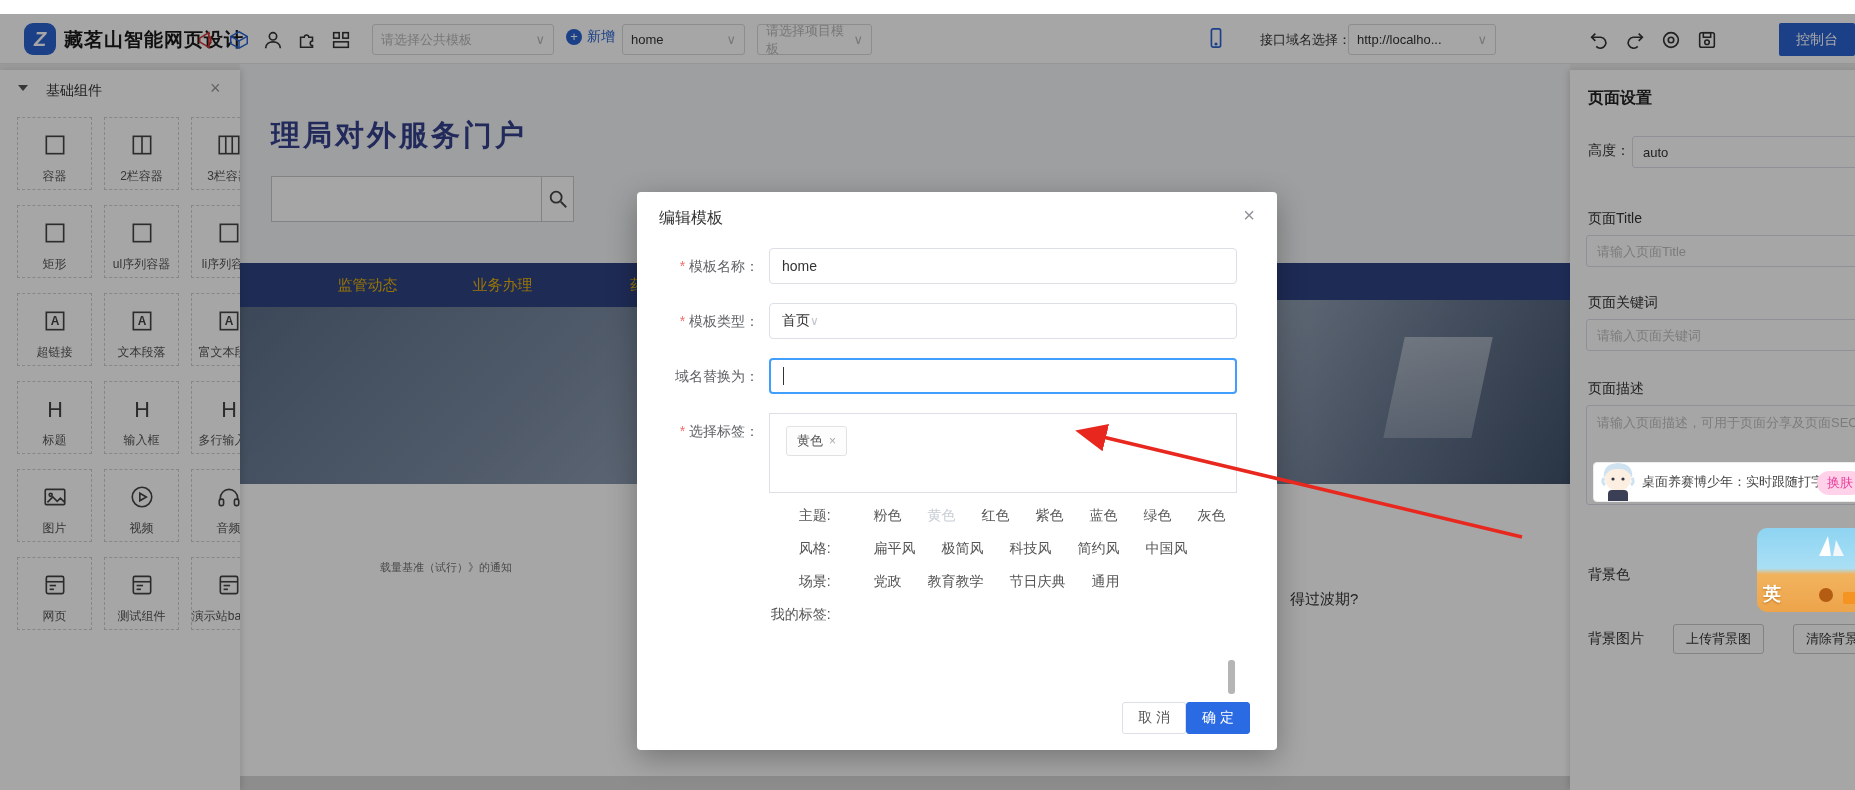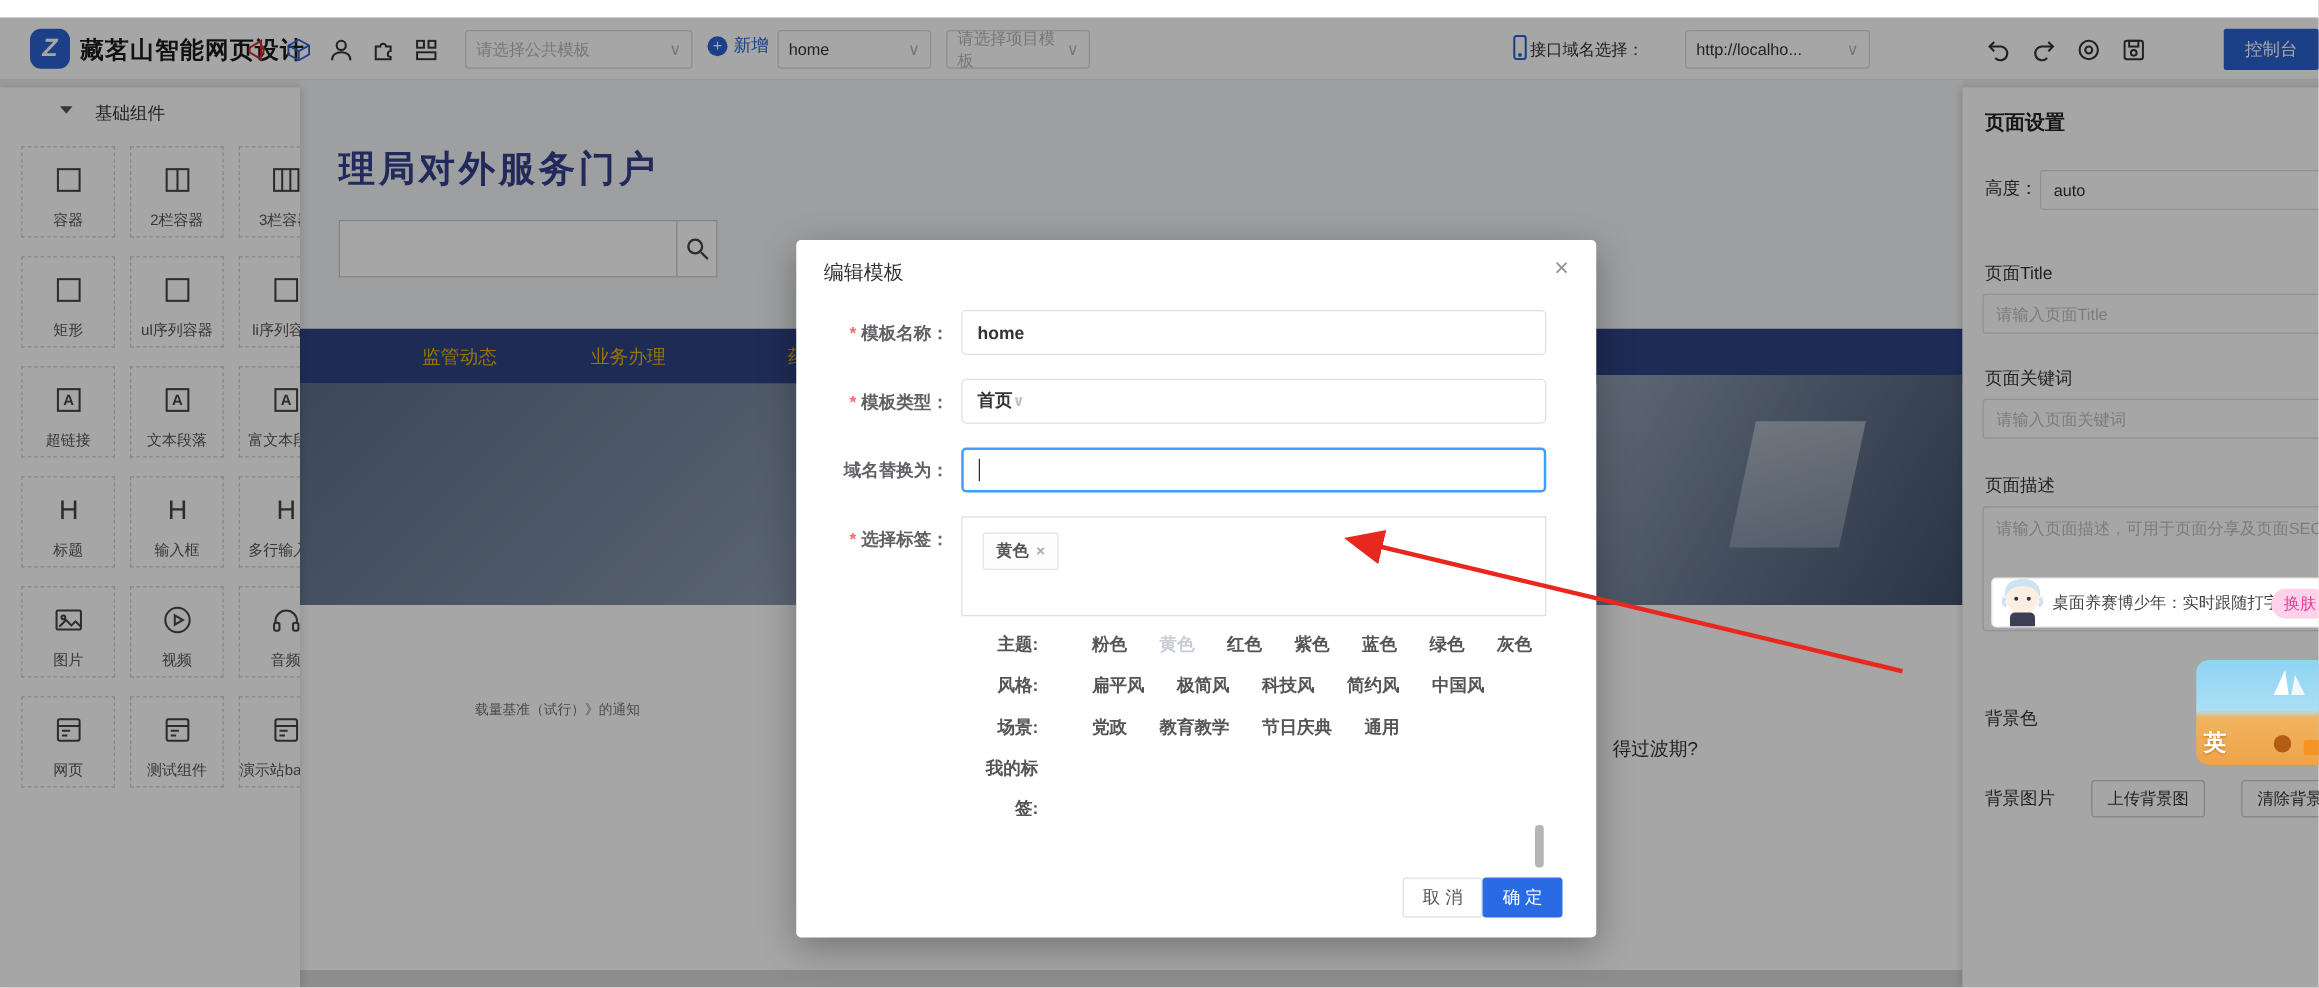--- a/index.html
+++ b/index.html
@@ -25,21 +25,21 @@
   .add-btn { position:absolute; top:14px; display:flex; align-items:center; gap:5px; color:#2a63d2;
     font-size:14px; cursor:pointer; }
   .plus-circle { width:16px; height:16px; background:#2a63d2; border-radius:50%; color:#fff;
     font-size:13px; line-height:15px; text-align:center; }
   .tb-label { position:absolute; top:17px; font-size:13px; color:#333; }
   .console-btn { position:absolute; top:9px; left:1779px; width:76px; height:33px; background:#2a63d2;
     color:#fff; font-size:14px; border:none; border-radius:2px; }
 
   
   .left-panel { position:absolute; left:0; top:70px; width:240px; height:720px; background:#fff;
-    box-shadow:2px 0 6px rgba(0,0,0,.12); overflow:hidden; z-index:6;padding-left:30px; }
+    box-shadow:2px 0 6px rgba(0,0,0,.12); overflow:hidden; z-index:6; }
   .lp-head { position:relative; height:40px; }
   .lp-caret { position:absolute; left:18px; top:15px; width:0; height:0;
     border-left:5px solid transparent; border-right:5px solid transparent; border-top:6px solid #555; }
   .lp-title { position:absolute; left:46px; top:12px; font-size:14px; color:#333; }
   .lp-close { position:absolute; left:210px; top:8px; font-size:18px; color:#999; cursor:pointer; }
   .lp-grid { position:absolute; left:17px; top:47px; width:280px; display:grid;
     grid-template-columns:75px 75px 75px; grid-auto-rows:73px; column-gap:12px; row-gap:15px; }
   .comp-cell { border:1px dashed #cfcfcf; background:#fff; display:flex; flex-direction:column;
     align-items:center; justify-content:flex-end; padding-bottom:6px; cursor:grab; }
   .comp-cell svg { margin-bottom:8px; }
@@ -84,21 +84,21 @@
 
   
   .mask { position:absolute; inset:0; background:rgba(0,0,0,.35); z-index:40; }
 
   
   .dialog { position:absolute; left:637px; top:192px; width:640px; height:558px; background:#fff;
     border-radius:4px; box-shadow:0 8px 30px rgba(0,0,0,.3); z-index:50; }
   .dlg-header { position:relative; height:48px; }
   .dlg-title { position:absolute; left:22px; top:16px; font-size:16px; color:#333; }
   .dlg-close { position:absolute; right:22px; top:12px; font-size:20px; color:#909399; cursor:pointer; }
-  .dlg-body { padding:8px 40px 0 20px;font-weight:bold; }
+  .dlg-body { padding:8px 40px 0 20px; }
   .frow { display:flex; align-items:flex-start; margin-bottom:19px; }
   .flabel { width:102px; text-align:right; margin-right:10px; font-size:14px; color:#606266; line-height:36px; white-space:nowrap; }
   .req::before { content:"* "; color:#f56c6c; }
   .fctrl { flex:1; }
   .el-input { width:100%; height:36px; border:1px solid #dcdfe6; border-radius:4px; background:#fff;
     font-size:14px; color:#333; padding:0 12px; display:flex; align-items:center; }
   .el-input.focused { border:2px solid #409eff; }
   .caret-bar { width:1px; height:18px; background:#333; }
   .el-select { justify-content:flex-start; }
   .chev-icon { color:#c0c4cc; font-size:12px; }
@@ -211,21 +211,21 @@
     </div>
     <div class="tb-select" style="left:757px; width:115px">
       <span class="ph">请选择项目模板</span>
       <span class="chev">∨</span>
     </div>
 
     <svg class="tb-icon" style="left:1205px; top:13px" viewBox="0 0 24 24" fill="none" stroke="#2a63d2" stroke-width="1.8">
       <rect x="7" y="2" width="10" height="20" rx="2"></rect>
         <circle cx="12" cy="18.5" r="0.8" fill="#2a63d2"></circle>
     </svg>
-    <div class="tb-label" style="left:1224px">接口域名选择：</div>
+    <div class="tb-label" style="left:1260px">接口域名选择：</div>
     <div class="tb-select" style="left:1348px; width:148px">
       <span>http://localho...</span>
       <span class="chev">∨</span>
     </div>
 
     <svg class="tb-icon" style="left:1588px" viewBox="0 0 24 24" fill="none" stroke="#333" stroke-width="1.8">
       <path d="M8 5 L4 9 l4 4"></path>
         <path d="M4 9 h10 a6 6 0 1 1 -5 10"></path>
     </svg>
     <svg class="tb-icon" style="left:1624px" viewBox="0 0 24 24" fill="none" stroke="#333" stroke-width="1.8">

